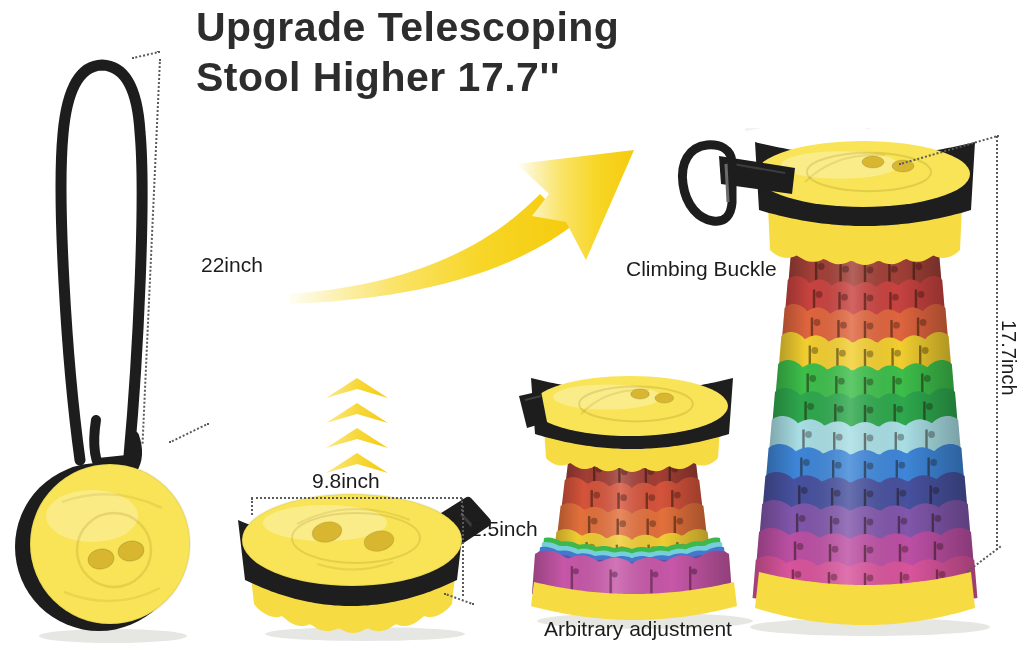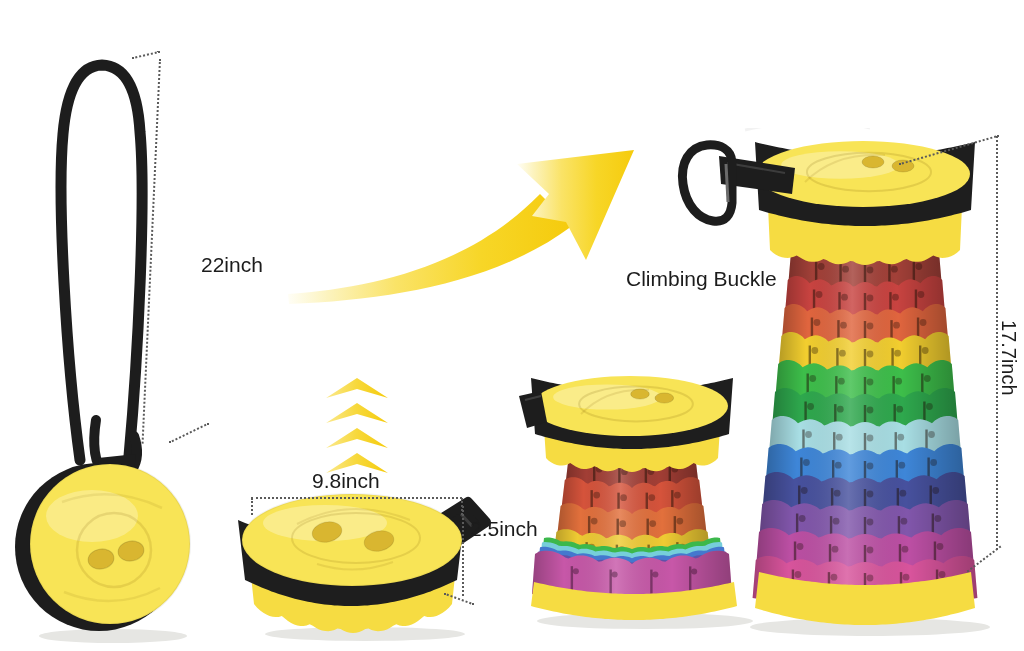--- a/index.html
+++ b/index.html
@@ -12,20 +12,24 @@
   .lbl-vert { writing-mode:vertical-rl; font-size:20px; }
   .dim { position:absolute; }
   .dim-v { width:0; border-left:2px dotted var(--dim); }
   .dim-h { height:0; border-top:2px dotted var(--dim); }
 </style>
 </head>
 <body>
 
 <div class="stage">
 
+  <div class="title">
+    <div>Upgrade Telescoping</div>
+    <div>Stool Higher 17.7''</div>
+  </div>
 
   <svg class="abs" style="left:0;top:38px" width="230" height="615" viewBox="0 0 230 615">
       <g id="g-hang">
         <ellipse cx="113" cy="598" rx="74" ry="7" fill="#e6e6e3"></ellipse>
         <path d="M 80 422 C 66 320 57 160 63 96 Q 69 28 102 27 Q 136 28 140 94 C 146 160 138 320 129 418" fill="none" stroke="#1d1d1d" stroke-width="11" stroke-linecap="round"></path>
         <path d="M 96 382 Q 90 420 104 436 Q 120 446 132 432 Q 141 418 134 398" fill="none" stroke="#1d1d1d" stroke-width="10" stroke-linecap="round"></path>
         <path d="M 98 420 L 136 416 L 132 452 L 102 456 Z" fill="#1d1d1d"></path>
         <circle cx="99" cy="509" r="84" fill="#1d1d1d"></circle>
         <circle cx="110" cy="506" r="80" fill="#F8E456" stroke="rgba(0,0,0,0.06)" stroke-width="2"></circle>
         <ellipse cx="92" cy="478" rx="46" ry="26" fill="rgba(255,255,255,0.28)"></ellipse>
@@ -354,14 +358,15 @@
   <div class="dim dim-h" style="left:443px;top:598px;width:32px;transform:rotate(20deg)"></div>
 
   <div class="dim dim-h" style="left:897px;top:149px;width:104px;transform:rotate(-16deg)"></div>
   <div class="dim dim-v" style="left:996px;top:136px;height:414px"></div>
   <div class="dim dim-h" style="left:963px;top:558px;width:42px;transform:rotate(-37deg)"></div>
 
   <div class="lbl" style="left:201px;top:253px">22inch</div>
   <div class="lbl" style="left:312px;top:469px">9.8inch</div>
   <div class="lbl" style="left:470px;top:517px">2.5inch</div>
   <div class="lbl lbl-vert" style="left:997px;top:320px">17.7inch</div>
-  <div class="lbl" style="left:626px;top:267px">Climbing Buckle</div>
+  <div class="lbl" style="left:626px;top:257px">Climbing Buckle</div>
+  <div class="lbl" style="left:544px;top:617px">Arbitrary adjustment</div>
 </div>
 
 </body></html>

